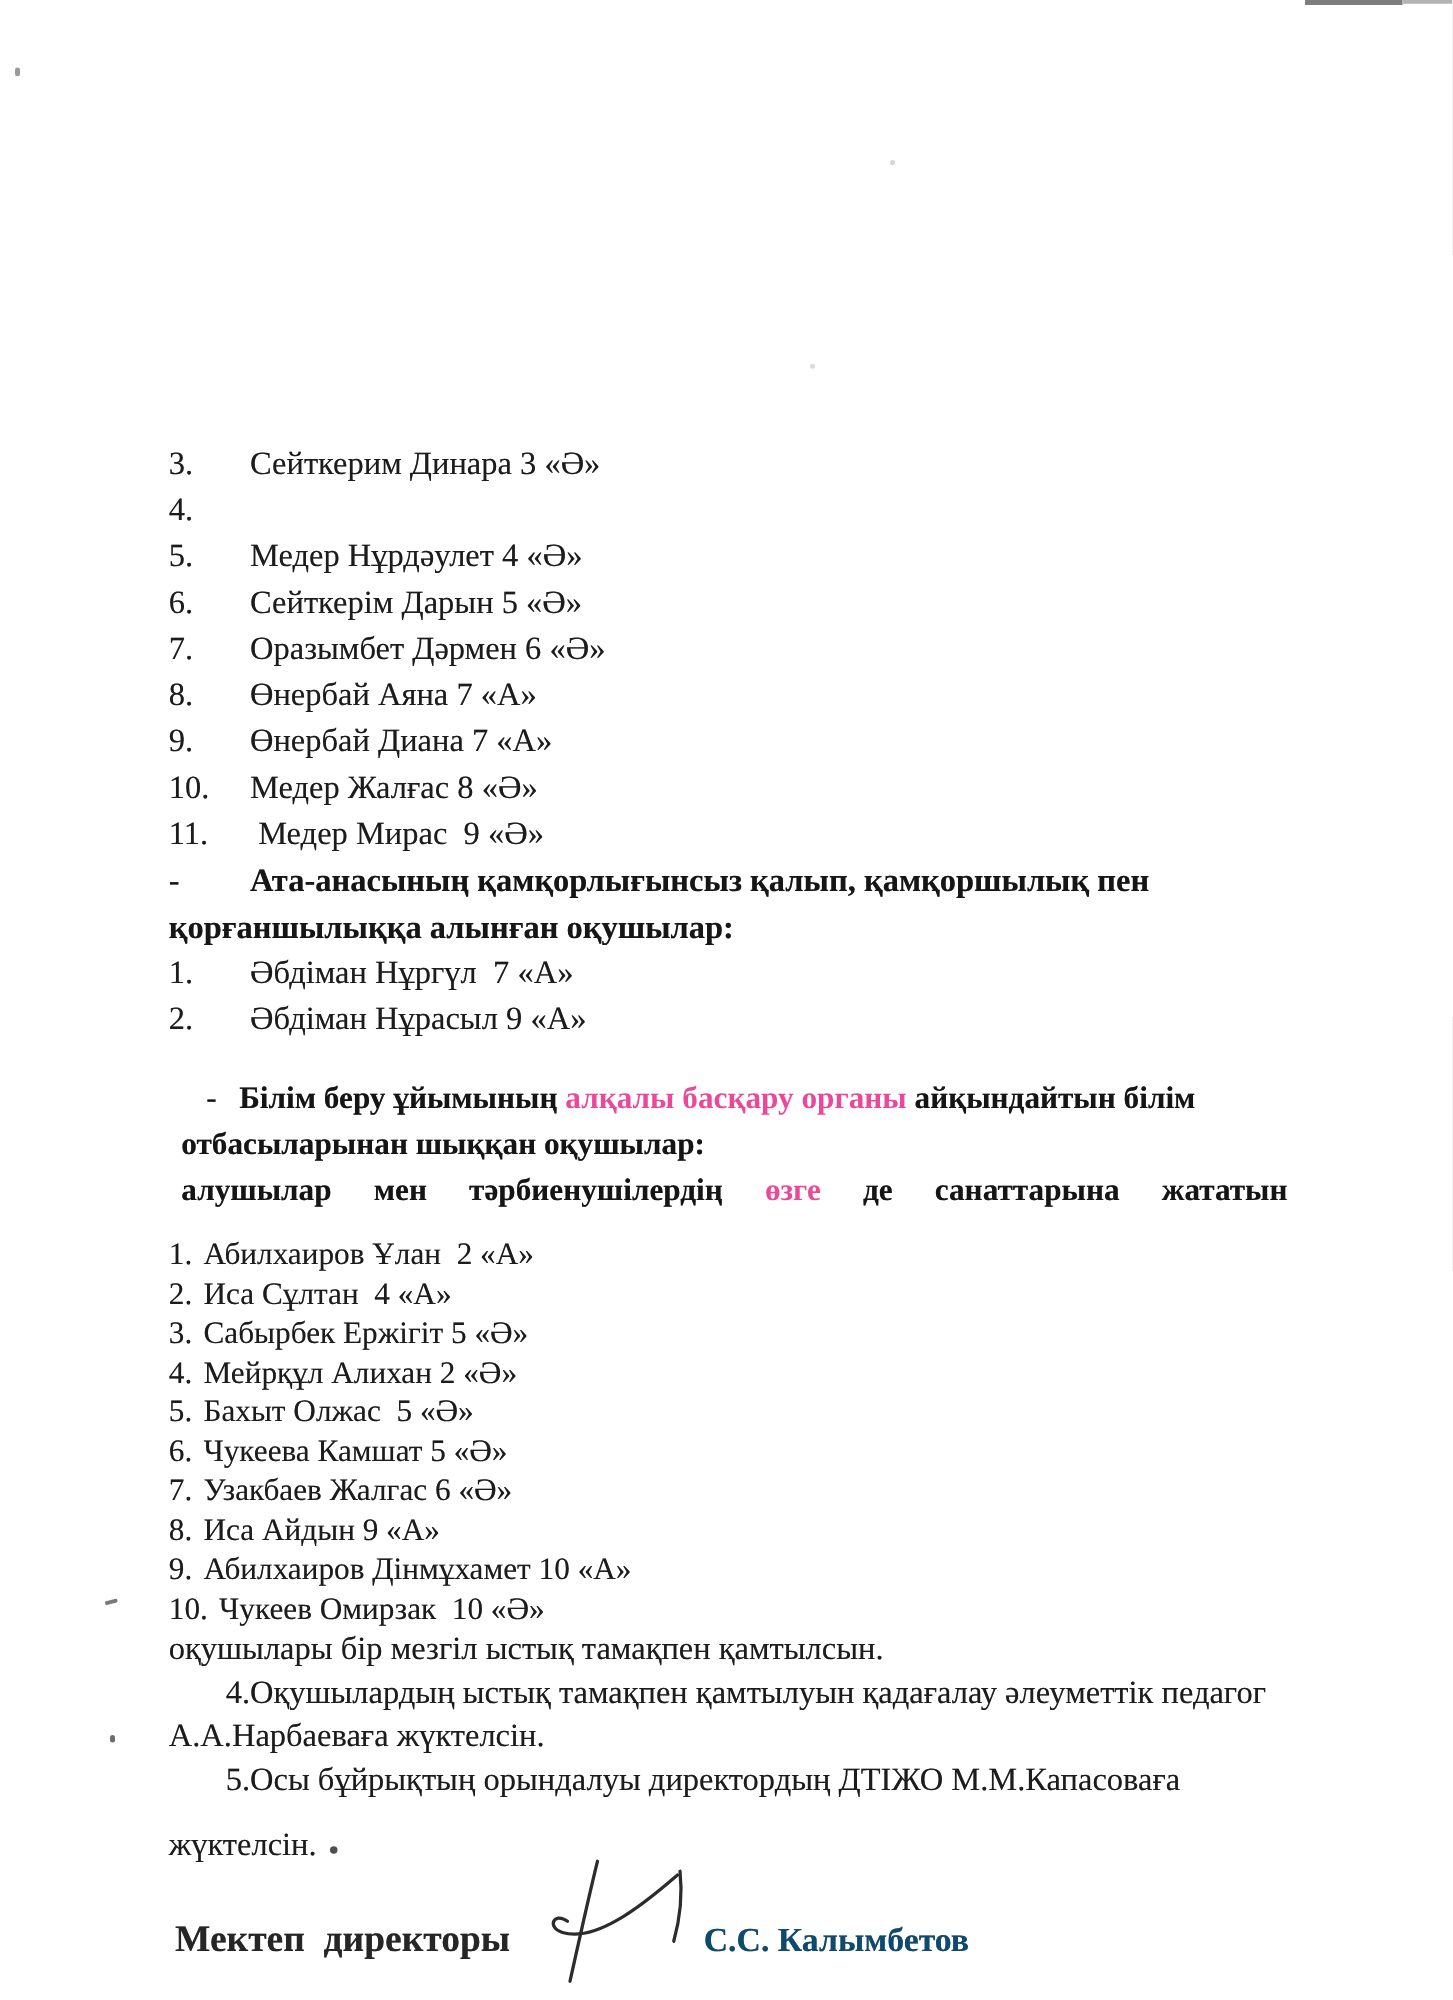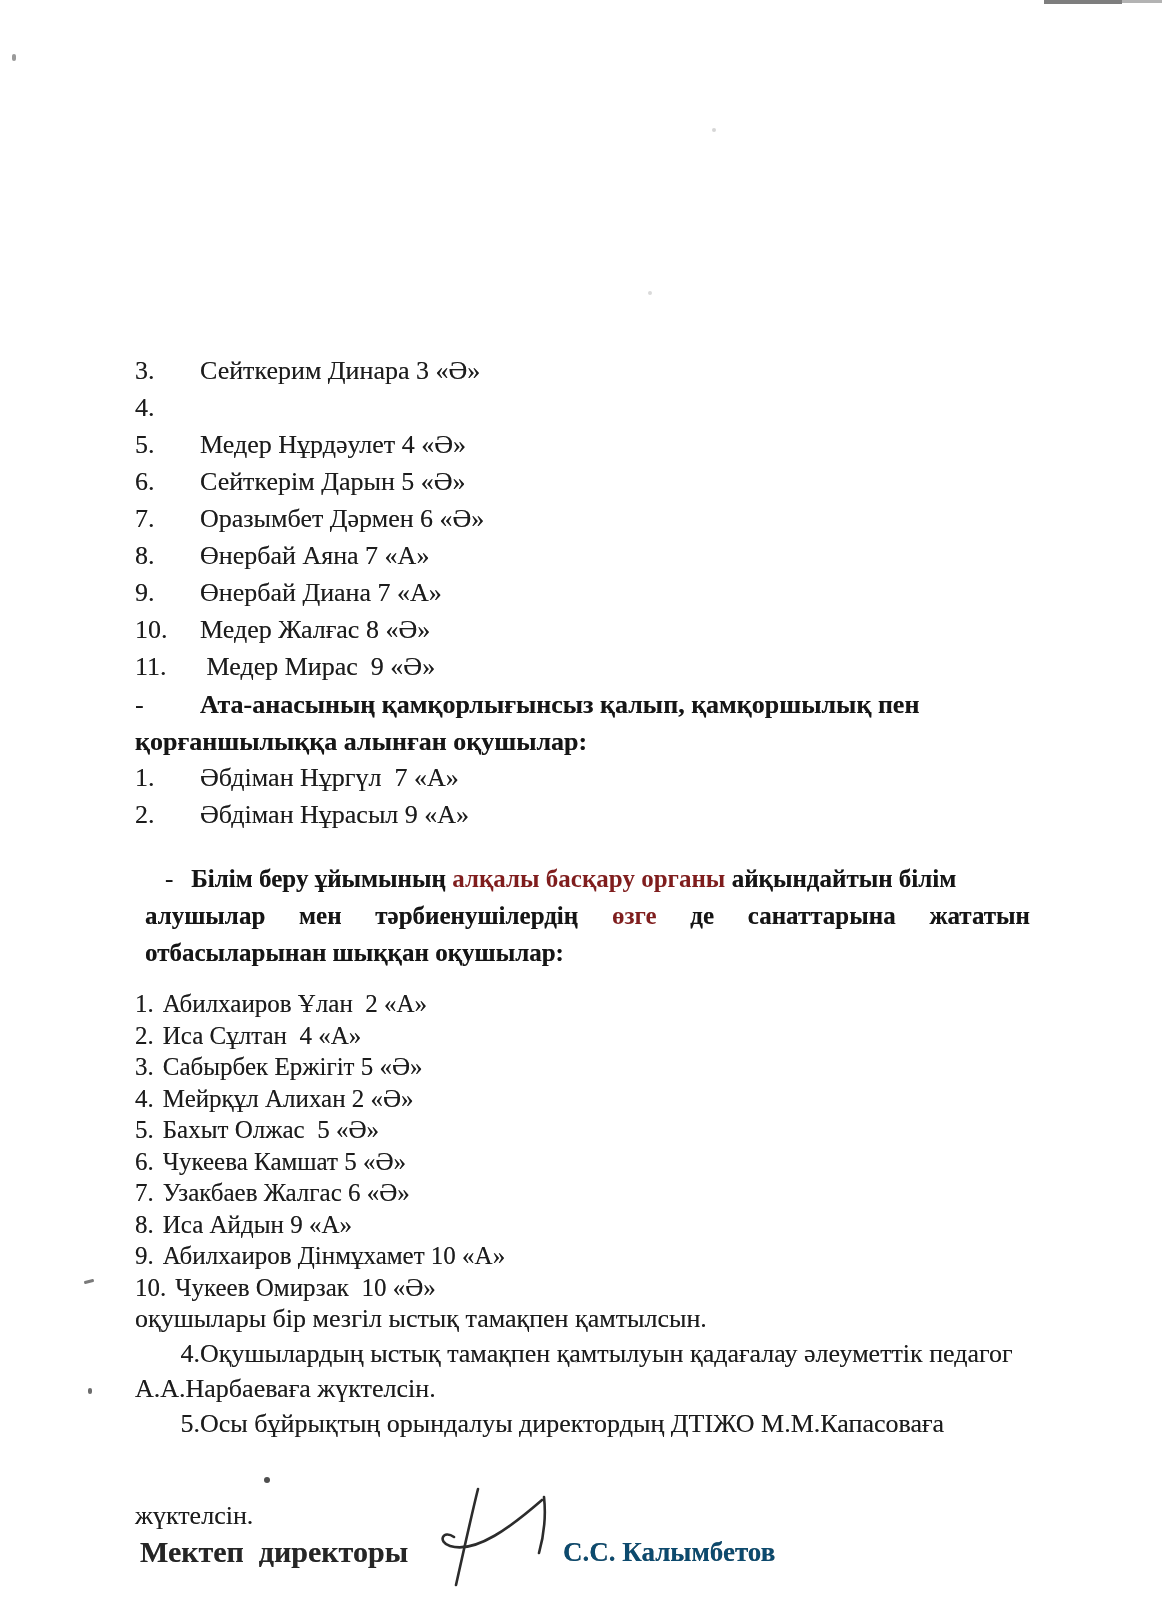--- a/index.html
+++ b/index.html
@@ -21,21 +21,21 @@
   
   .heading1{position:absolute;left:135px;top:686px;font-size:26px;font-weight:700;color:#161616;}
   .heading1 .line{height:37px;line-height:37px;display:flex;}
   .heading1 .dash{width:65px;flex:0 0 65px;font-weight:400;}
   
   .heading2{position:absolute;left:145px;top:860px;width:885px;font-size:25px;font-weight:700;color:#151515;}
   .heading2 .line{height:37px;line-height:37px;}
   .heading2 .l1{display:flex;}
   .heading2 .dash{margin-left:20px;margin-right:18px;font-weight:400;}
   .heading2 .l2{display:flex;justify-content:space-between;}
-  .faded{color:#7f1d1d;text-shadow:none;}
+  .faded{color:#ec4899;text-shadow:none;}
   
   .list3{position:absolute;left:135px;top:988px;font-size:25px;}
   .list3 .row{height:31.5px;line-height:31.5px;display:flex;}
   .list3 .num{margin-right:9px;}
   
   .pline{position:absolute;left:135px;height:35px;line-height:35px;font-size:26px;display:flex;text-align:right;}
   .pline .num{width:65px;flex:0 0 65px;}
   
   .sig-label{position:absolute;left:140px;top:1532px;height:40px;line-height:40px;font-size:30px;font-weight:700;color:#262626;}
   .sig-name{position:absolute;left:563px;top:1532px;height:40px;line-height:40px;font-size:27px;font-weight:700;color:#0c4a6e;}
@@ -122,32 +122,32 @@
         <span class="num">2.</span>
         <span class="txt">Әбдіман Нұрасыл 9 «А»</span>
       </div>
     </div>
 
   <div class="heading2">
     <div class="line l1">
       <span class="dash">-</span>
       <span id="h2-line1-text" class="txt"><span class="txt">Білім беру ұйымының </span><span class="txt faded">алқалы басқару органы</span><span class="txt"> айқындайтын білім</span></span>
     </div>
+    <div class="line">
+      <span class="txt">отбасыларынан шыққан оқушылар:</span>
+    </div>
     <div id="h2-line2" class="line l2">
         <span class="txt">алушылар</span>
         <span class="txt">мен</span>
         <span class="txt">тәрбиенушілердің</span>
         <span class="txt faded">өзге</span>
         <span class="txt">де</span>
         <span class="txt">санаттарына</span>
         <span class="txt">жататын</span>
       </div>
-    <div class="line">
-      <span class="txt">отбасыларынан шыққан оқушылар:</span>
-    </div>
   </div>
 
   <div id="list3" class="list3">
       <div class="row">
         <span class="num">1.</span>
         <span class="txt">Абилхаиров Ұлан  2 «А»</span>
       </div>
       <div class="row">
         <span class="num">2.</span>
         <span class="txt">Иса Сұлтан  4 «А»</span>
@@ -193,21 +193,21 @@
     <span class="num">4.</span>
     <span class="txt">Оқушылардың ыстық тамақпен қамтылуын қадағалау әлеуметтік педагог</span>
   </div>
   <div class="pline" style="top:1371px">
     <span class="txt">А.А.Нарбаеваға жүктелсін.</span>
   </div>
   <div class="pline" style="top:1406px">
     <span class="num">5.</span>
     <span class="txt">Осы бұйрықтың орындалуы директордың ДТІЖО М.М.Капасоваға</span>
   </div>
-  <div class="pline" style="top:1498px">
+  <div class="pline" style="top:1458px">
     <span class="txt">жүктелсін.</span>
   </div>
 
   <div class="sig-label txt">Мектеп  директоры</div>
   <svg class="sig-svg" width="160" height="110" viewBox="0 0 160 110">
     <g fill="none" stroke="#2c2c2c" stroke-width="2.6" stroke-linecap="round">
       <path d="M 60,6 C 54,30 46,66 38,102"></path>
       <path d="M 36,54 c -11,-8 -17,5 -4,9 c 26,8 62,-20 92,-46"></path>
       <path d="M 126,14 c 2,18 0,38 -5,56"></path>
     </g>

